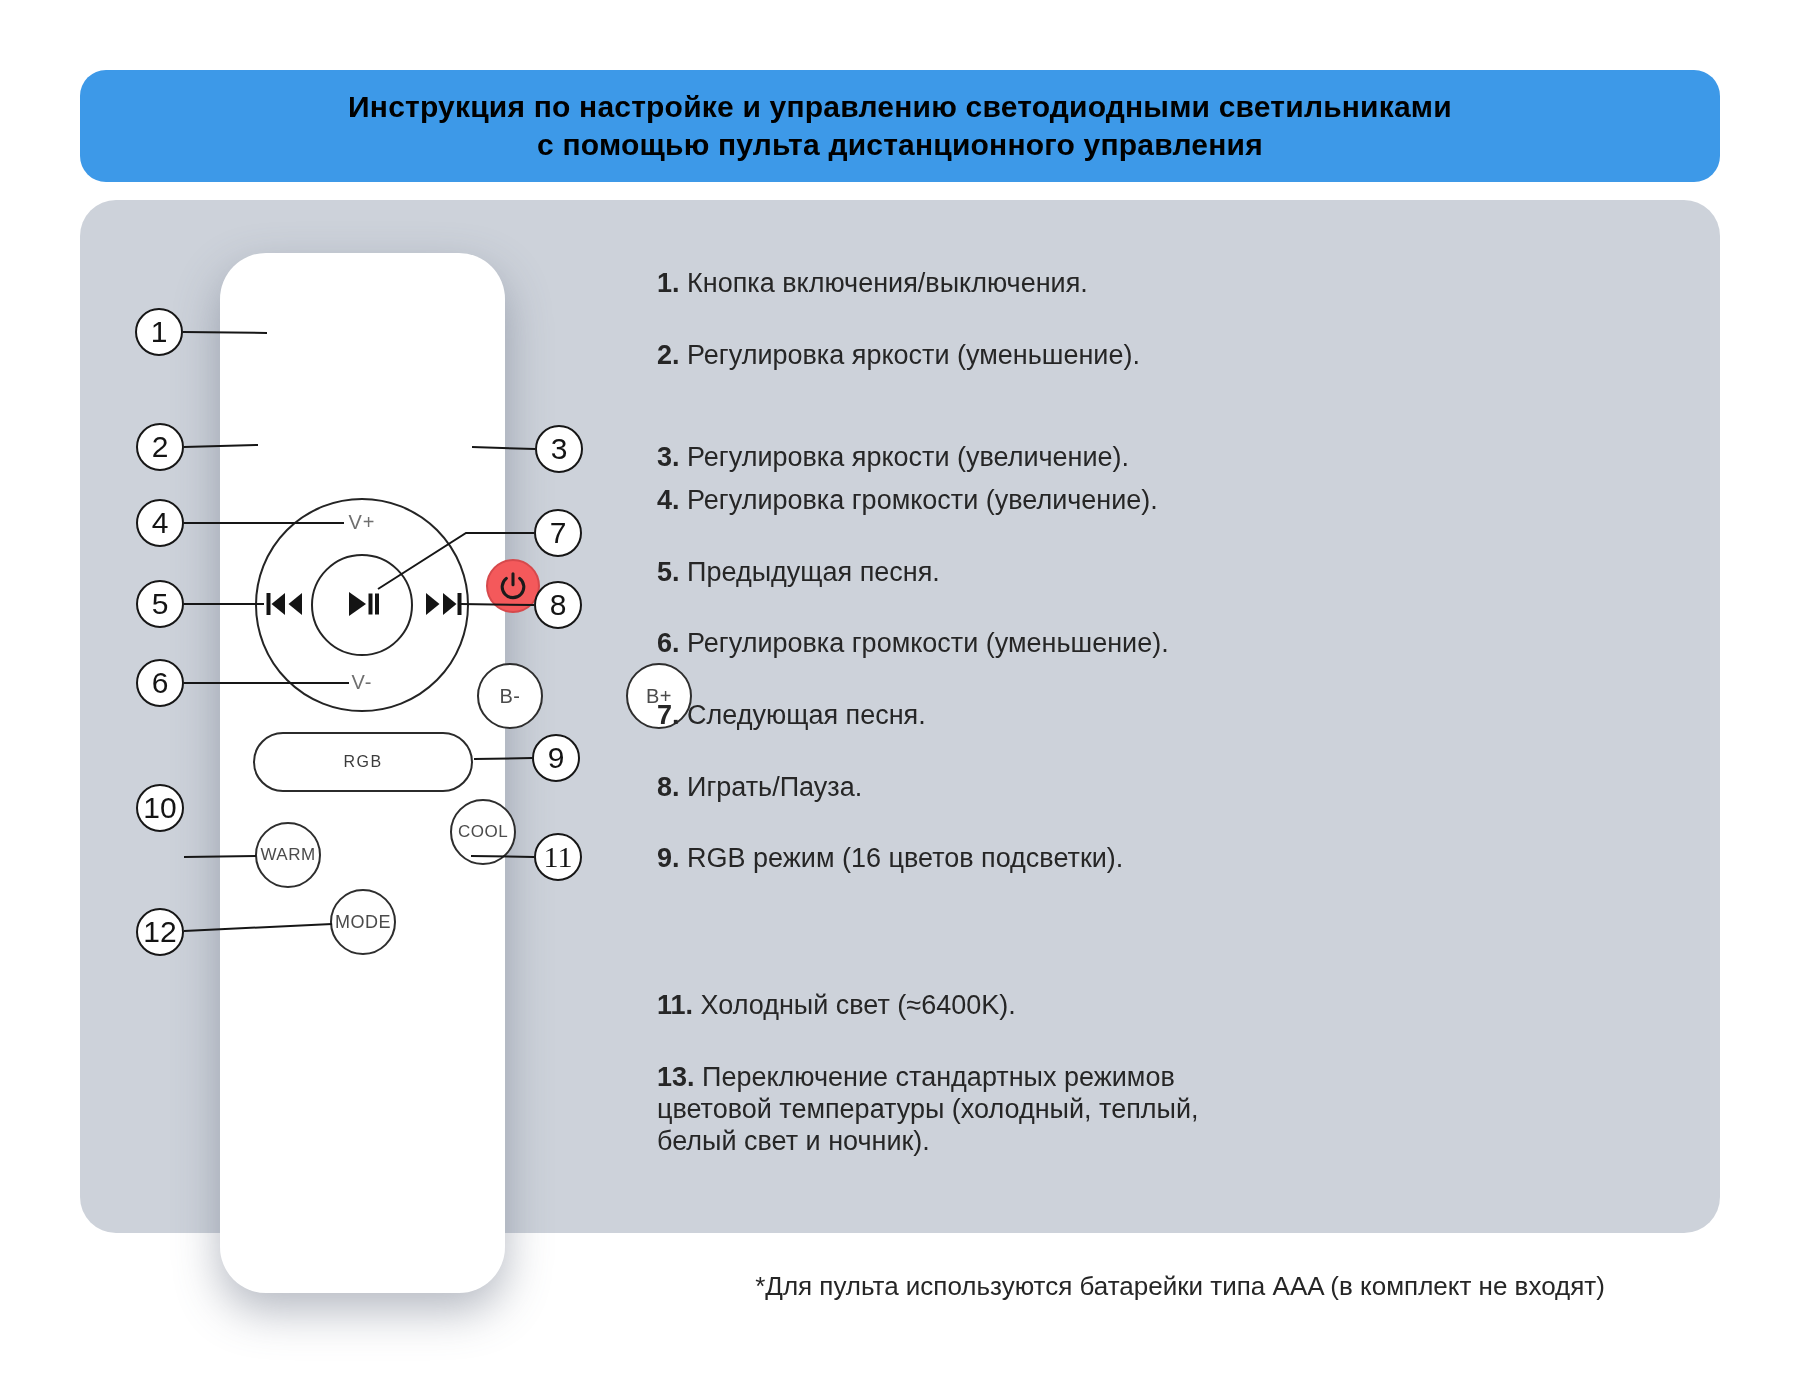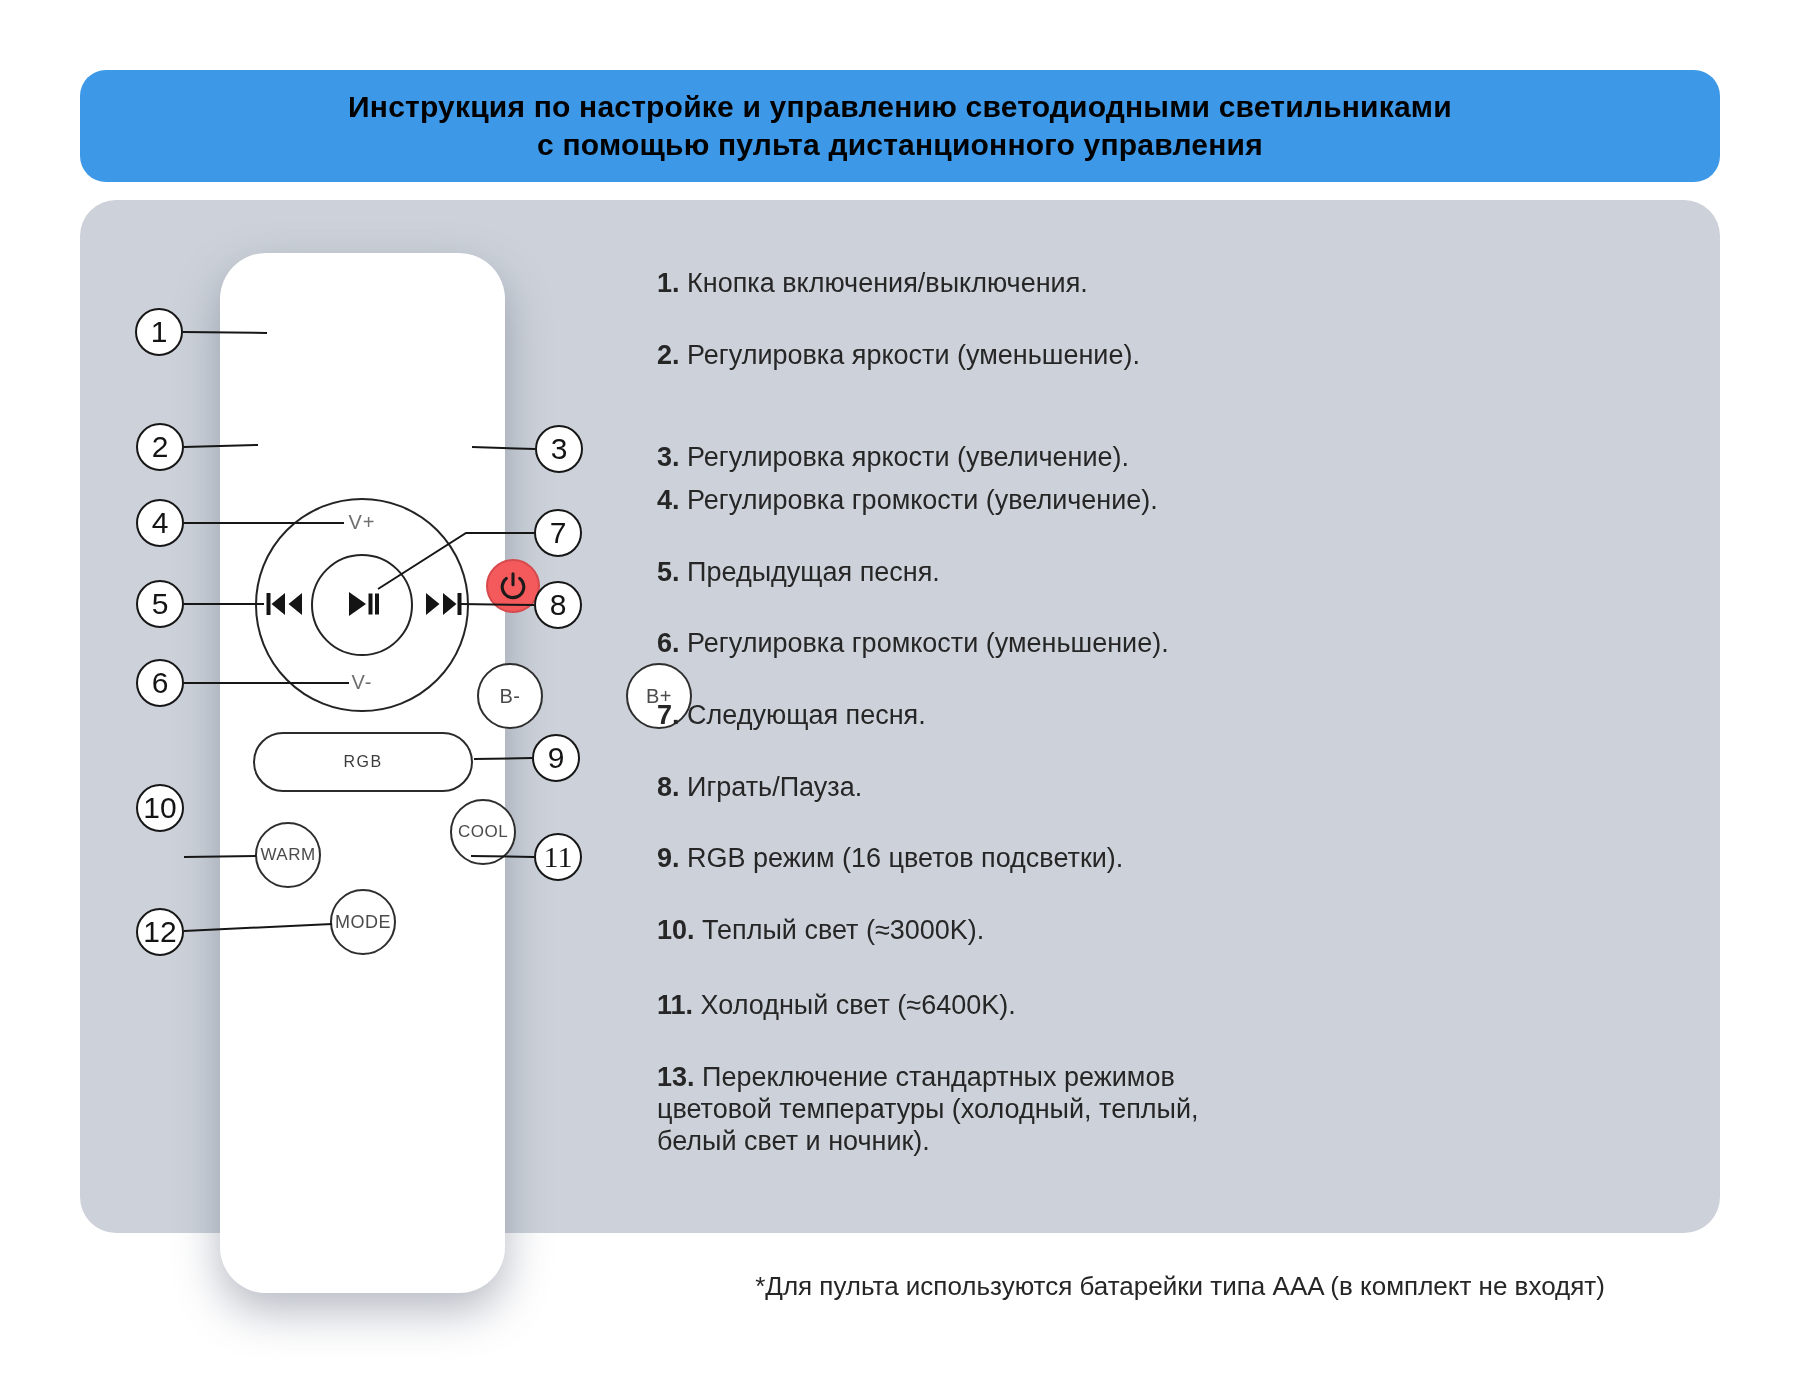--- a/index.html
+++ b/index.html
@@ -178,19 +178,18 @@
 
   <div class="item" style="top:267px;"><span class="num">1.</span><span> Кнопка включения/выключения.</span></div>
   <div class="item" style="top:339px;"><span class="num">2.</span><span> Регулировка яркости (уменьшение).</span></div>
   <div class="item" style="top:433px;margin-top:8px;"><span class="num">3.</span><span> Регулировка яркости (увеличение).</span></div>
   <div class="item" style="top:484px;"><span class="num">4.</span><span> Регулировка громкости (увеличение).</span></div>
   <div class="item" style="top:556px;"><span class="num">5.</span><span> Предыдущая песня.</span></div>
   <div class="item" style="top:627px;"><span class="num">6.</span><span> Регулировка громкости (уменьшение).</span></div>
   <div class="item" style="top:699px;"><span class="num">7.</span><span> Следующая песня.</span></div>
   <div class="item" style="top:771px;"><span class="num">8.</span><span> Играть/Пауза.</span></div>
   <div class="item" style="top:842px;"><span class="num">9.</span><span> RGB режим (16 цветов подсветки).</span></div>
-  <div class="item" style="top:914px;"><span class="num">10.</span><span> Теплый свет (≈3000K).</span></div>
   <div class="item" style="top:989px;"><span class="num">11.</span><span> Холодный свет (≈6400K).</span></div>
   <div class="item wrap" style="top:1061px;"><span class="num">13.</span><span> Переключение стандартных режимов цветовой температуры (холодный, теплый, белый свет и ночник).</span></div>
 
   <div class="footnote">*Для пульта используются батарейки типа AAA (в комплект не входят)</div>
 
 </div>
 
 </body></html>

